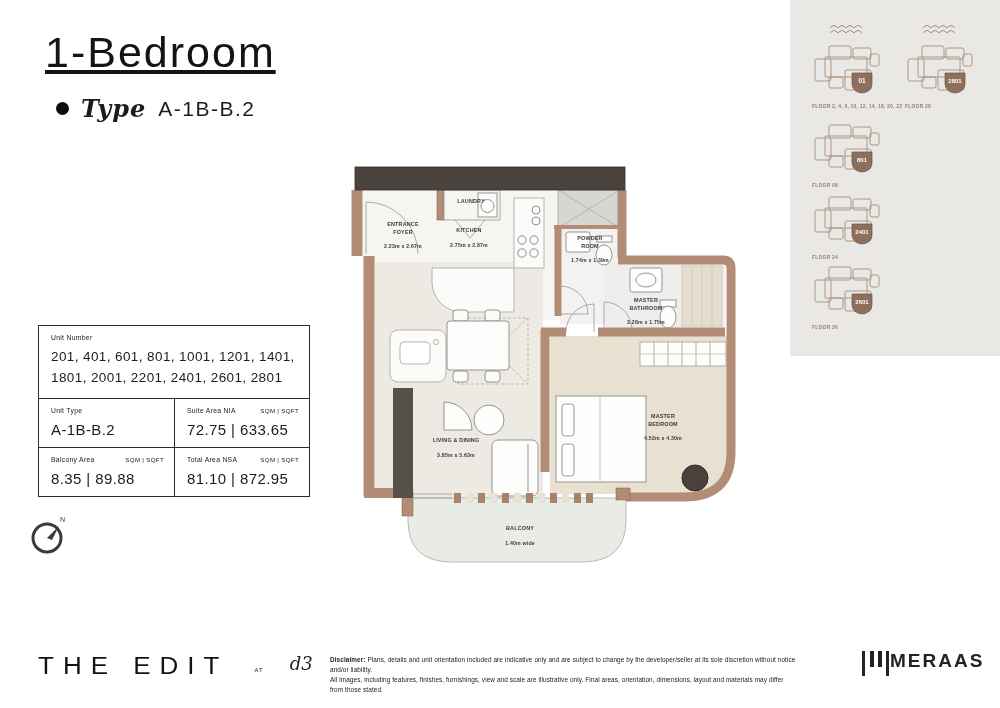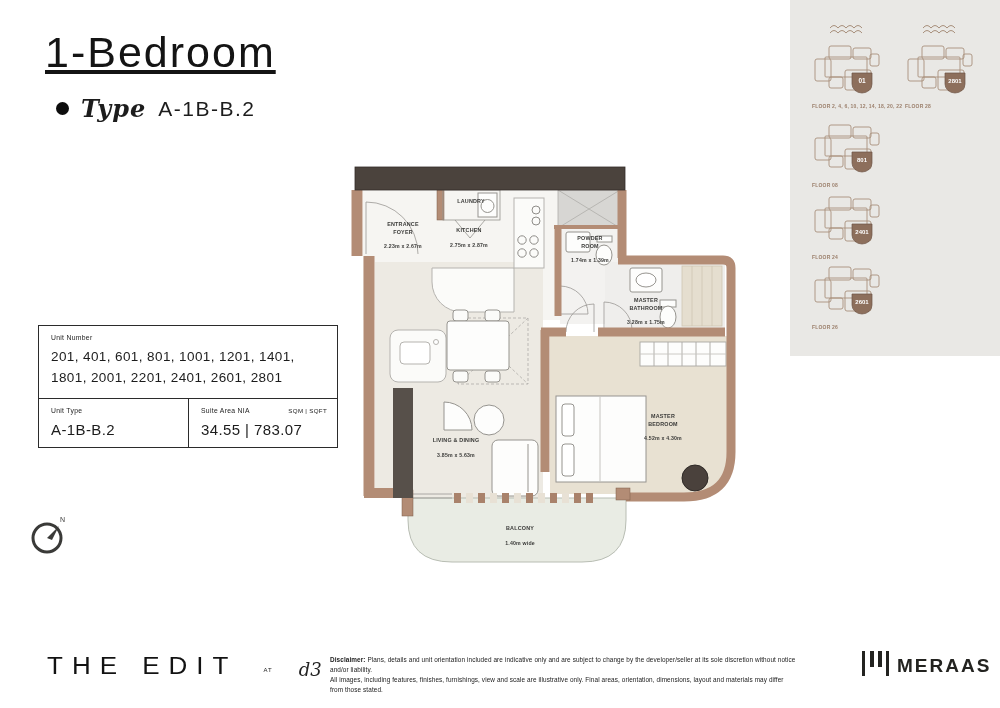--- a/index.html
+++ b/index.html
@@ -17,50 +17,50 @@
   .type-value { font-size:21px; font-weight:300; letter-spacing:1.5px; }
 
   
   #key-panel { left:790px; top:0; width:210px; height:356px; background:#e9e8e5; }
   .key-plan { position:absolute; width:110px; }
   .key-plan .waves { margin-left:16px; height:13px; }
   .floor-label { font-size:5px; font-weight:700; color:#9b7f6b;
     letter-spacing:.2px; white-space:nowrap; margin-top:1px; }
 
   
-  #info-table { left:38px; top:325px; width:300px; border:1px solid #2b2b2b;
+  #info-table { left:38px; top:325px; width:272px; border:1px solid #2b2b2b;
     background:#fff; }
   .tbl-row { display:grid; grid-template-columns:1fr 1fr; }
   .tbl-cell { padding:8px 10px 9px 12px; border-top:1px solid #2b2b2b; }
   .tbl-cell.first { border-top:none; }
   .tbl-cell + .tbl-cell { border-left:1px solid #2b2b2b; }
   .cell-head { display:flex; justify-content:space-between; align-items:baseline; }
   .lbl { font-size:6.8px; letter-spacing:.3px; color:#222; }
   .units { font-size:6.2px; letter-spacing:.3px; color:#222; }
   .val { font-size:15px; font-weight:300; letter-spacing:.4px; margin-top:7px; }
   .val-list { font-size:13.5px; font-weight:300; letter-spacing:.4px;
     line-height:1.55; margin-top:6px; width:244px; }
 
   
   #plan-wrap { left:345px; top:158px; width:400px; height:412px; }
   .room-label { position:absolute; transform:translateX(-50%);
     text-align:center; font-size:5.4px; font-weight:700; color:#3a3a38;
     letter-spacing:.2px; line-height:1.35; white-space:pre-line; }
   .room-dims { font-weight:700; font-size:5.2px; color:#3a3a38; }
 
   
-  #brand-row { left:47px; top:651px; display:flex; align-items:flex-end; gap:26px;text-align:right; }
+  #brand-row { left:38px; top:651px; display:flex; align-items:flex-end; gap:26px;text-align:right; }
   #brand-name { font-size:26px; font-weight:300; letter-spacing:9px;
     color:#121212; transform:scaleY(.92); }
   #brand-at { font-size:6px; letter-spacing:1px; margin-bottom:9px; color:#222; }
   #brand-d3 { font-family:"DejaVu Serif", serif; font-style:italic;
-    font-size:18px; margin-bottom:2px; color:#222; }
+    font-size:18px; margin-bottom:8px; color:#222; }
   #disclaimer { left:330px; top:655px; width:468px; font-size:6.4px;
     line-height:1.55; color:#1a1a1a; letter-spacing:.1px; }
-  #meraas { left:862px; top:650px; display:flex; align-items:flex-end; gap:7px; }
+  #meraas { left:862px; top:650px; display:flex; align-items:flex-start; }
   #meraas-text { font-size:19px; font-weight:700; letter-spacing:2px; color:#232320; }
 </style>
 </head>
 <body>
 
 <div class="abs" id="page-title">1-Bedroom</div>
 <div class="abs" id="type-row">
   <span class="bullet"></span>
   <span class="type-script">Type</span>
   <span class="type-value">A-1B-B.2</span>
@@ -148,21 +148,37 @@
   <div class="tbl-row">
     <div class="tbl-cell">
       <div class="lbl">Unit Type</div>
       <div class="val">A-1B-B.2</div>
     </div>
     <div class="tbl-cell">
       <div class="cell-head">
         <span class="lbl">Suite Area NIA</span>
         <span class="units">SQM | SQFT</span>
       </div>
-      <div class="val">34.55 | 783.07</div>
+      <div class="val">72.75 | 633.65</div>
+    </div>
+  </div>
+  <div class="tbl-row">
+    <div class="tbl-cell">
+      <div class="cell-head">
+        <span class="lbl">Balcony Area</span>
+        <span class="units">SQM | SQFT</span>
+      </div>
+      <div class="val">8.35 | 89.88</div>
+    </div>
+    <div class="tbl-cell">
+      <div class="cell-head">
+        <span class="lbl">Total Area NSA</span>
+        <span class="units">SQM | SQFT</span>
+      </div>
+      <div class="val">81.10 | 872.95</div>
     </div>
   </div>
 </div>
 
 <svg class="abs" style="left:25px;top:506px" width="50" height="52">
   <circle cx="22" cy="32" r="14" fill="none" stroke="#3a3a38" stroke-width="3"></circle>
   <path d="M22,32 L34,20 L27,34 Z" fill="#3a3a38"></path>
   <text x="35" y="16" font-size="7" fill="#3a3a38">N</text>
 </svg>
 

